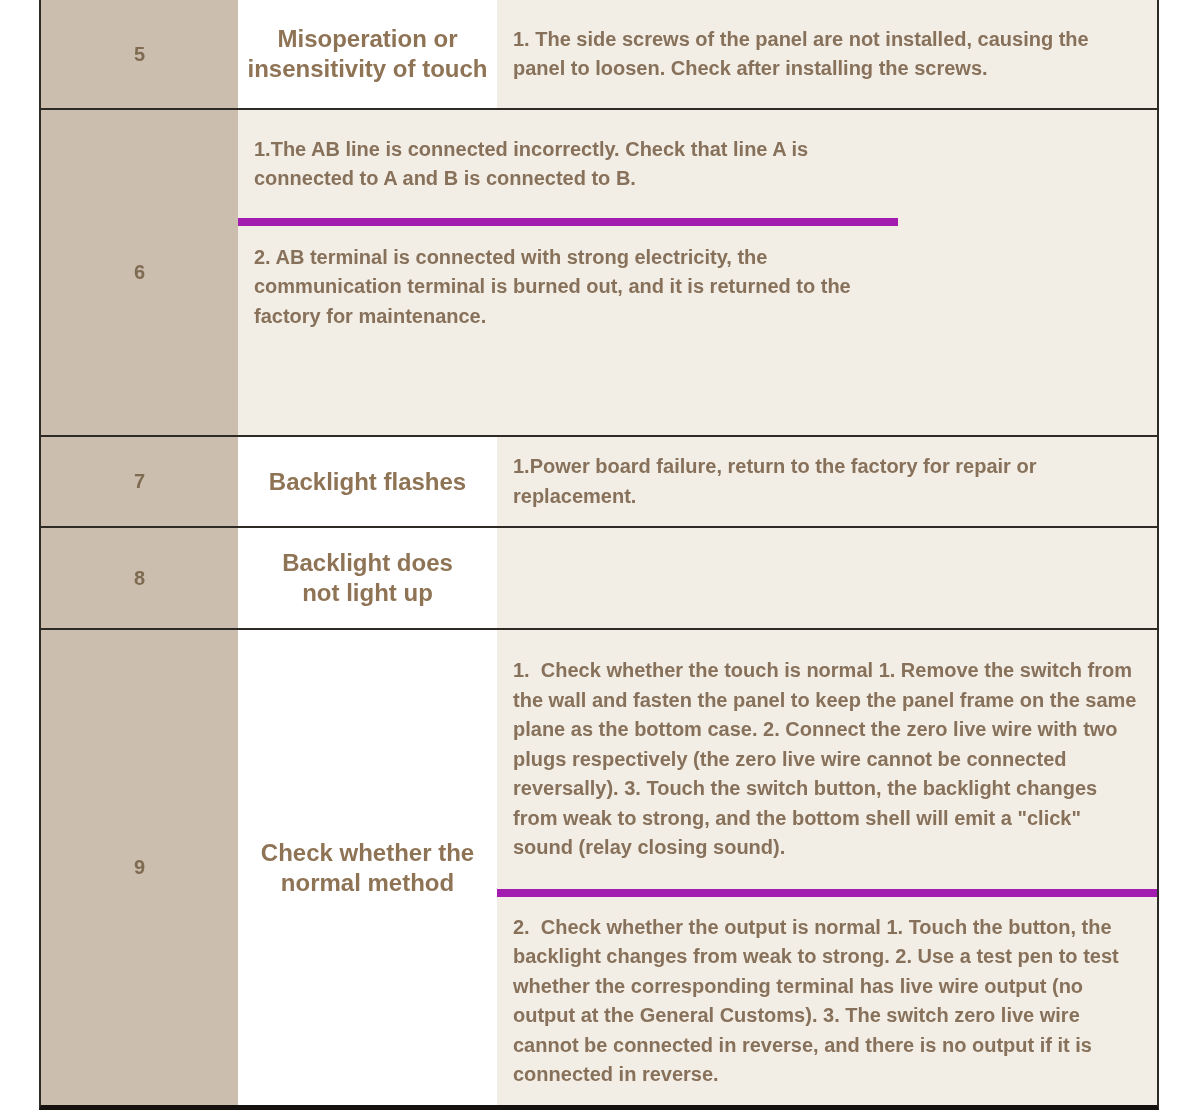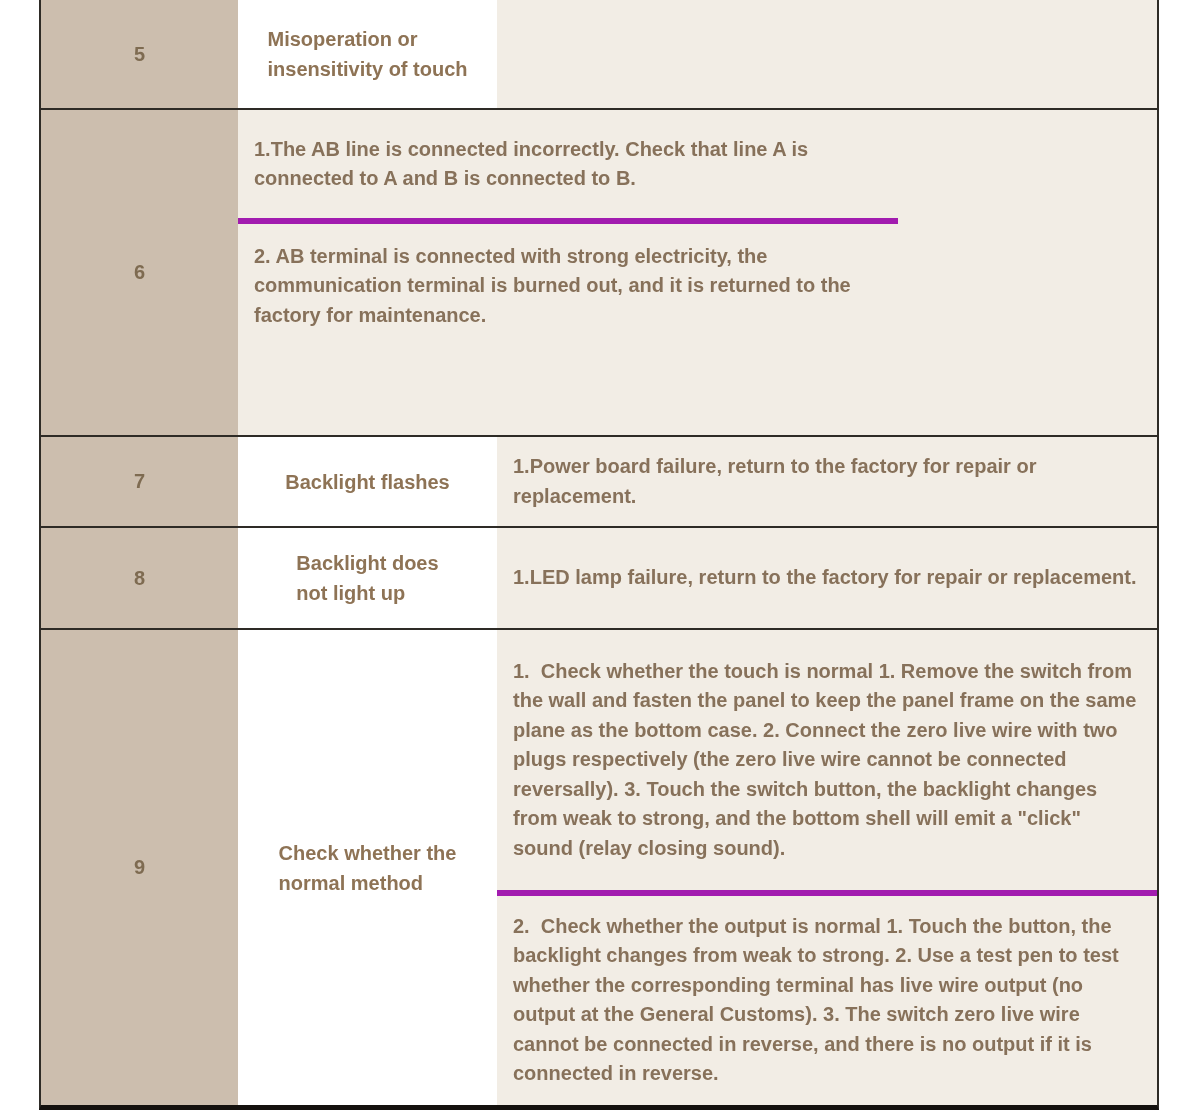--- a/index.html
+++ b/index.html
@@ -30,54 +30,59 @@
     background: #ccbeae;
     display: flex; align-items: center; justify-content: center;
     color: #7e6b51;
     font-size: 20px; font-weight: 700;
   }
   .cell-problem {
     width: 259px;
     flex: 0 0 259px;
     background: #ffffff;
     display: flex; align-items: center; justify-content: center;
-    text-align: left;
+    text-align: center;
     color: #8e7355;
-    font-size: 20px; font-weight: 700; line-height: 30px;
+    font-size: 24px; font-weight: 700; line-height: 30px;
   }
   .cell-problem span { white-space: pre-line; }
   .cell-solutions {
     width: 660px;
     flex: 0 0 660px;
     background: #f2ede5;
     display: flex; flex-direction: column;
   }
   .subcell {
     display: flex; align-items: center;
     padding: 0 16px;
     color: #87715a;
     font-size: 20px; font-weight: 700; line-height: 29.5px;
     overflow: hidden;
   }
   .subcell.fill { flex: 1 1 auto; }
-  .subcell + .subcell { border-top: 6px solid #a21caf; }
+  .subcell + .subcell { border-top: 8px solid #a21caf; }
   .subcell span { white-space: pre-wrap; }
 </style>
 </head>
 <body>
 
 <div class="table">
 
   <div class="row" style="height:110px">
     <div class="cell-num">
       <span>5</span>
     </div>
     <div class="cell-problem">
       <span>Misoperation or
 insensitivity of touch</span>
+    </div>
+    <div class="cell-solutions">
+      <div class="subcell fill">
+        <span>1. The side screws of the panel are not installed, causing the panel to loosen. Check after installing the screws.</span>
+      </div>
     </div>
   </div>
 
   <div class="row" style="height:327px">
     <div class="cell-num">
       <span>6</span>
     </div>
     <div class="cell-solutions">
       <div class="subcell" style="height:108px">
         <span>1.The AB line is connected incorrectly. Check that line A is connected to A and B is connected to B.</span>
@@ -103,25 +108,20 @@
   </div>
 
   <div class="row" style="height:102px">
     <div class="cell-num">
       <span>8</span>
     </div>
     <div class="cell-problem">
       <span>Backlight does
 not light up</span>
     </div>
-    <div class="cell-solutions">
-      <div class="subcell fill">
-        <span>1.LED lamp failure, return to the factory for repair or replacement.</span>
-      </div>
-    </div>
   </div>
 
   <div class="row" style="height:475px">
     <div class="cell-num">
       <span>9</span>
     </div>
     <div class="cell-problem">
       <span>Check whether the
 normal method</span>
     </div>

